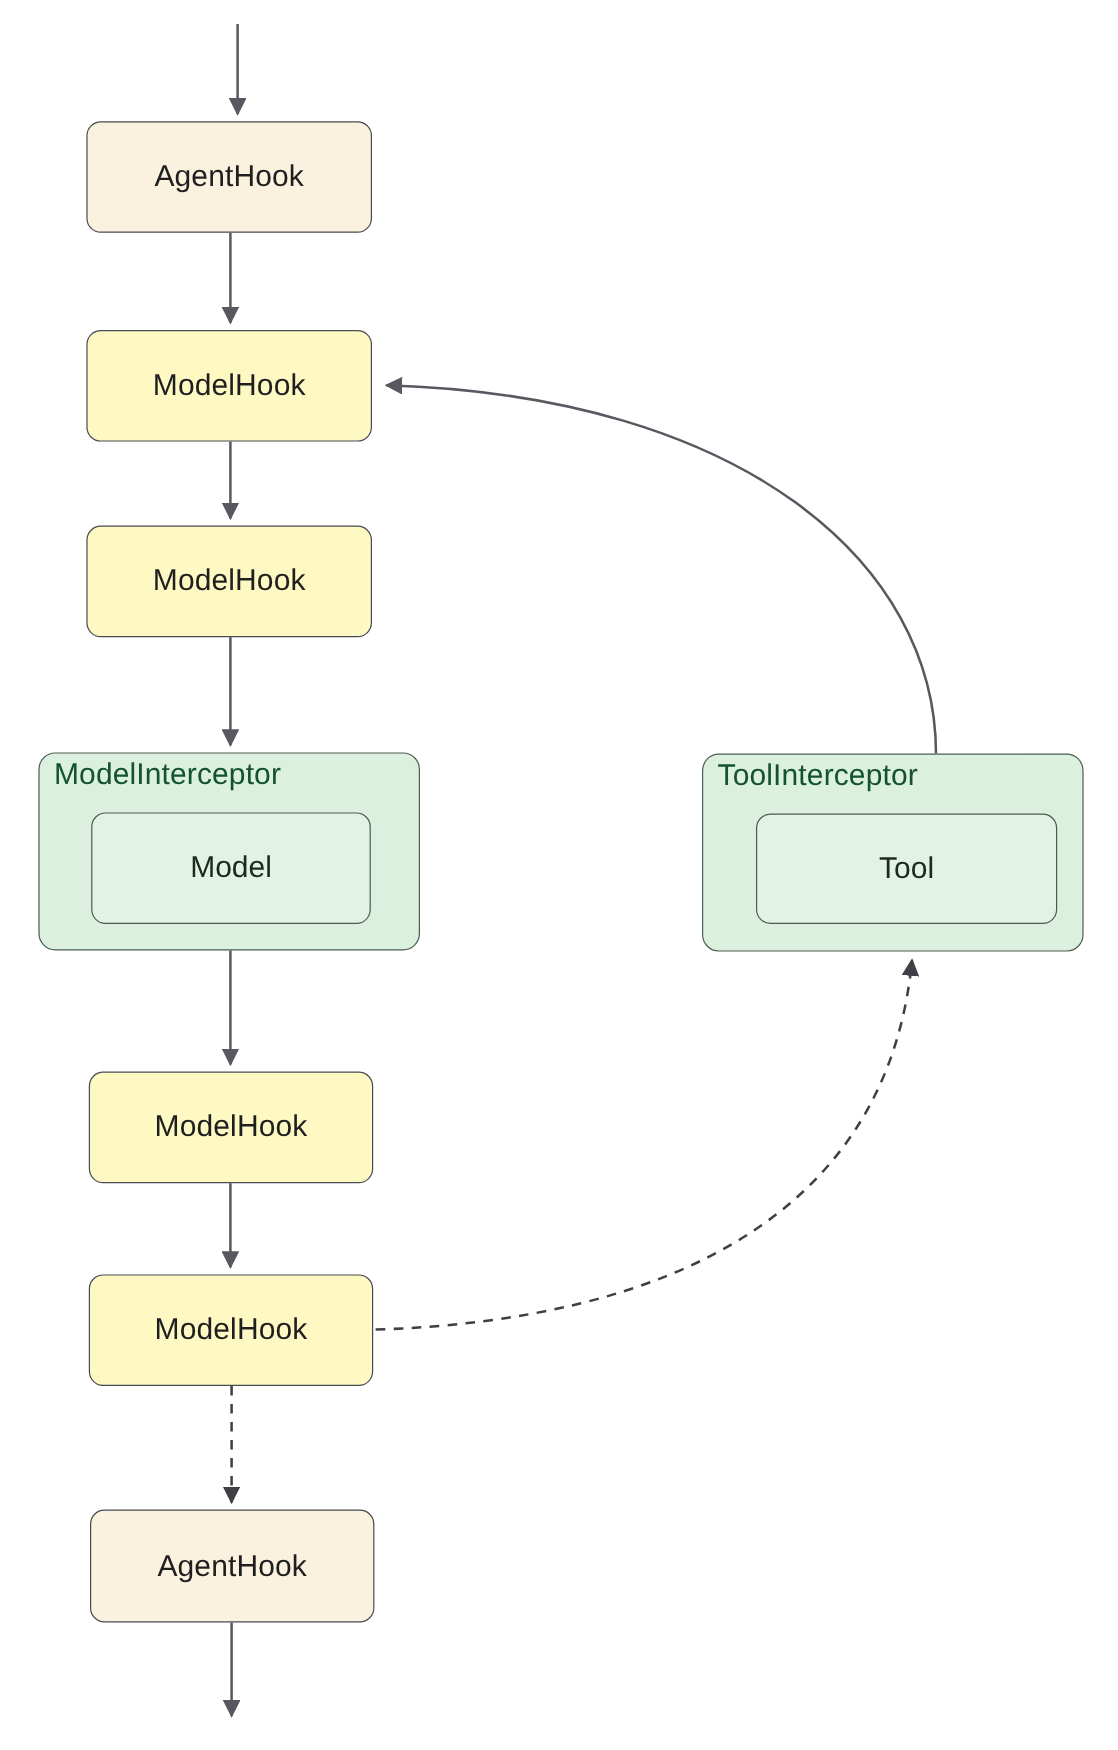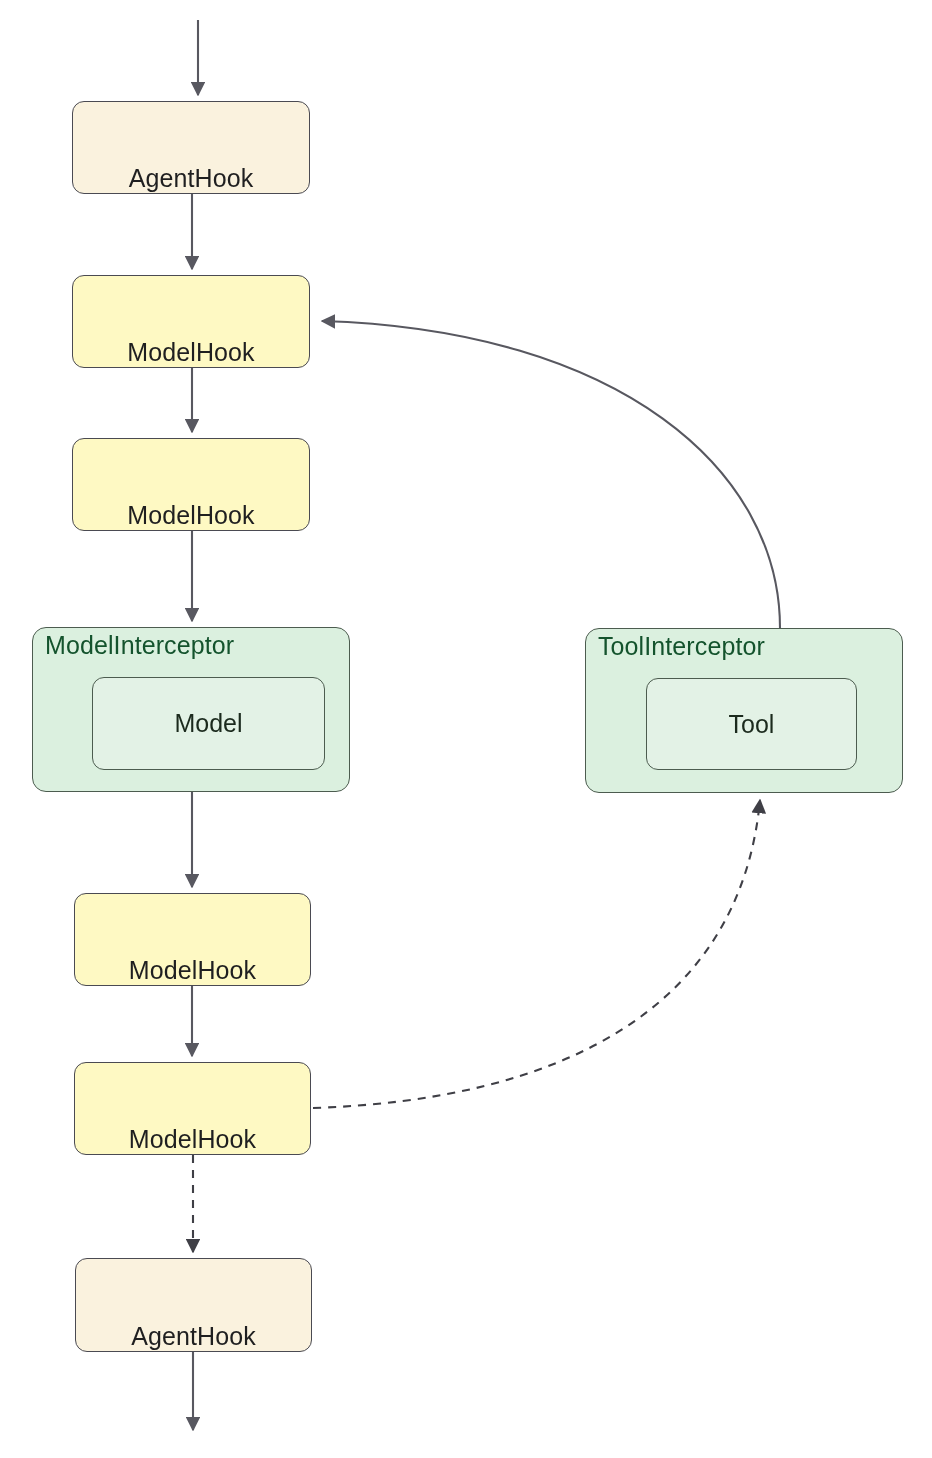--- a/index.html
+++ b/index.html
@@ -24,21 +24,21 @@
     top: 0;
     width: 932px;
     height: 1458px;
     pointer-events: none;
   }
   .node {
     position: absolute;
     box-sizing: border-box;
     border-radius: 12px;
     display: flex;
-    align-items: flex-end;
+    align-items: center;
     justify-content: center;
     text-align: center;
     line-height: 1.15;
   }
   .node-hook {
     border: 1.6px solid #4a4a52;
     font-size: 25px;
     color: #1f1f20;
     letter-spacing: 0.1px;
   }
@@ -68,21 +68,20 @@
     position: absolute;
     box-sizing: border-box;
     border: 1.5px solid #4c5c4f;
     border-radius: 12px;
     background: #e3f2e6;
     display: flex;
     align-items: center;
     justify-content: center;
     font-size: 25px;
     color: #1b2a1d;
-    margin-left: 16px;
   }
 </style>
 </head>
 <body>
 
 <div id="diagram-root">
 
   <svg id="edge-layer" viewBox="0 0 932 1458" width="932" height="1458" xmlns="http://www.w3.org/2000/svg">
     <defs>
       <marker id="arrow-solid" viewBox="0 0 10 10" refX="9" refY="5" markerWidth="7" markerHeight="7" orient="auto-start-reverse">
@@ -125,21 +124,21 @@
   <div class="cluster" style="left:32px; top:627px; width:318px; height:165px;">
     <div class="cluster-label">ModelInterceptor</div>
   </div>
   <div class="cluster-inner" style="left:76px; top:677px; width:233px; height:93px;">
     <span>Model</span>
   </div>
 
   <div class="cluster" style="left:585px; top:628px; width:318px; height:165px;">
     <div class="cluster-label">ToolInterceptor</div>
   </div>
-  <div class="cluster-inner" style="left:630px; top:678px; width:211px; height:92px;justify-content:center;">
+  <div class="cluster-inner" style="left:630px; top:678px; width:251px; height:92px;justify-content:center;">
     <span>Tool</span>
   </div>
 
   <div class="node node-hook node-modelhook" style="left:74px; top:893px; width:237px; height:93px;">
     <span>ModelHook</span>
   </div>
 
   <div class="node node-hook node-modelhook" style="left:74px; top:1062px; width:237px; height:93px;">
     <span>ModelHook</span>
   </div>

